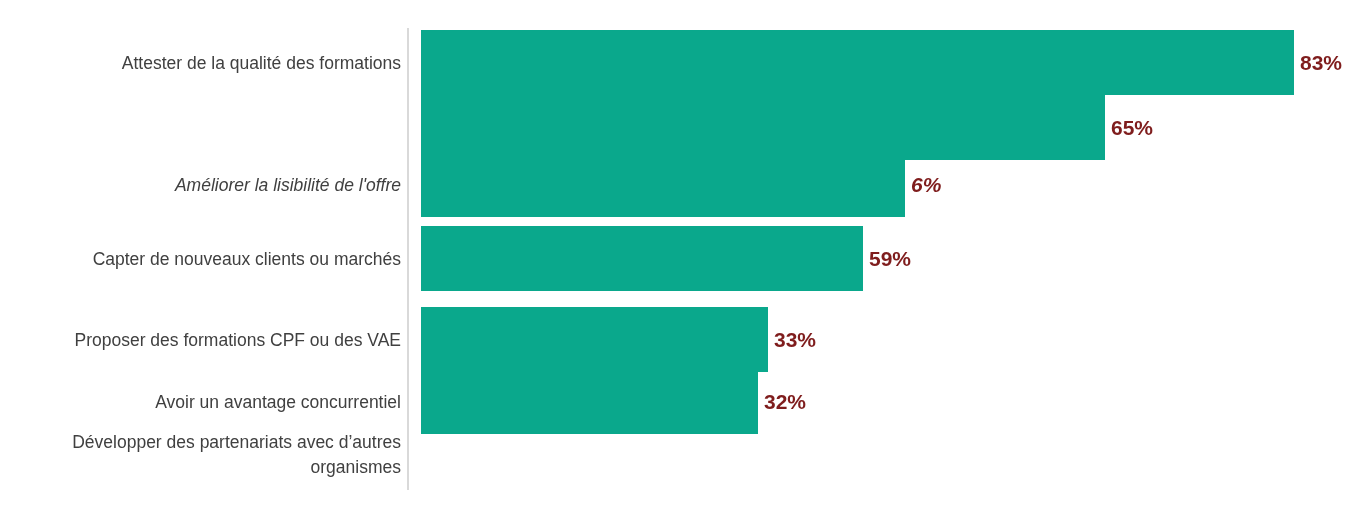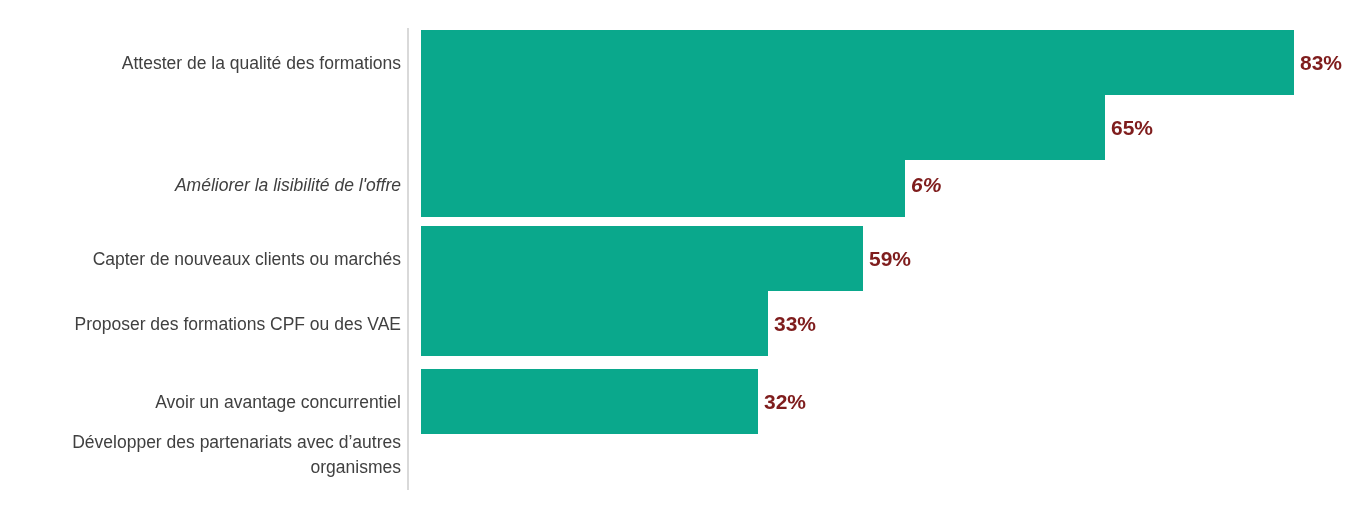--- a/index.html
+++ b/index.html
@@ -122,21 +122,21 @@
     </div>
 
     <div class="bar-row" style="top:226px;">
       <div class="cat-label">Capter de nouveaux clients ou marchés</div>
       <div class="bar-track" style="width: 442px;">
         <div class="bar-fill" style="width: 442px; background: rgb(10, 168, 140);"></div>
         <div class="bar-value" style="left: 442px;">59%</div>
       </div>
     </div>
 
-    <div class="bar-row" style="top:291px;">
+    <div class="bar-row" style="top:307px;">
       <div class="cat-label">Proposer des formations CPF ou des VAE</div>
       <div class="bar-track" style="width: 347px; padding-left: 6px;">
         <div class="bar-fill" style="width: 347px; background: rgb(10, 168, 140);"></div>
         <div class="bar-value" style="left: 347px;">33%</div>
       </div>
     </div>
 
     <div class="bar-row" style="top:369px;">
       <div class="cat-label">Avoir un avantage concurrentiel</div>
       <div class="bar-track" style="width: 337px;">

